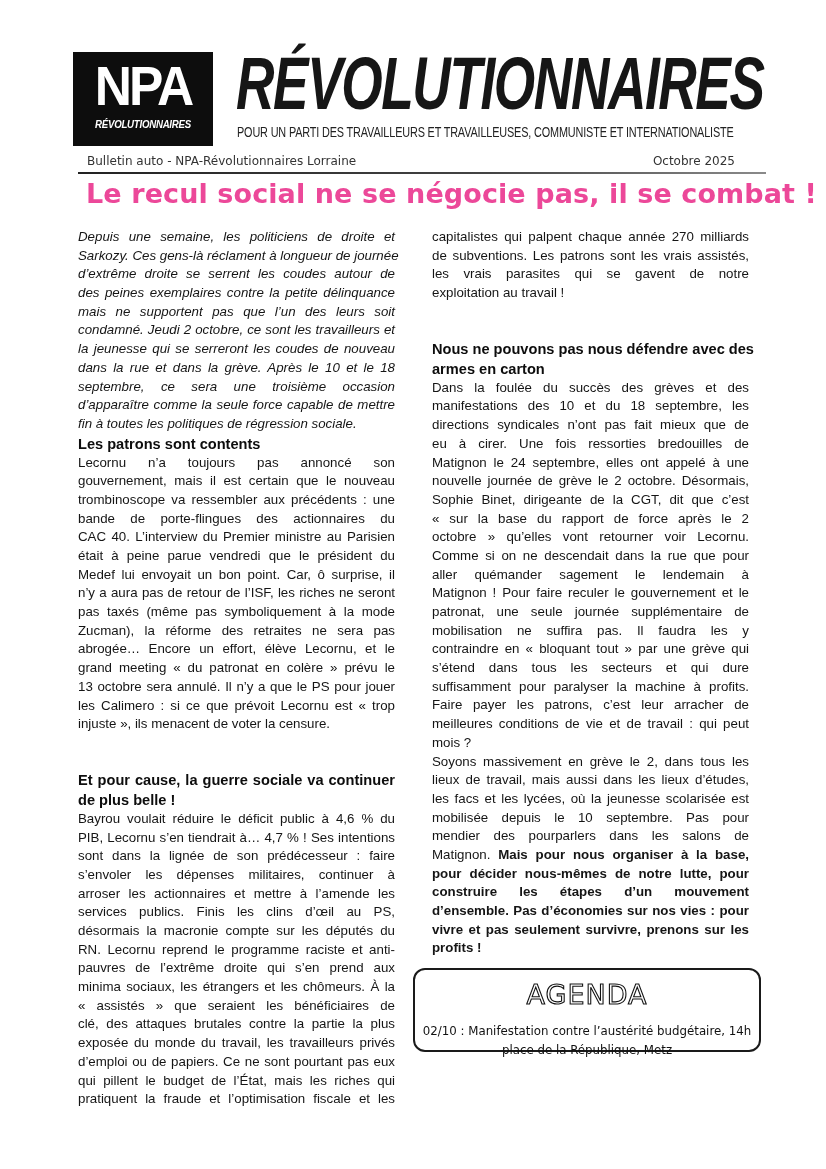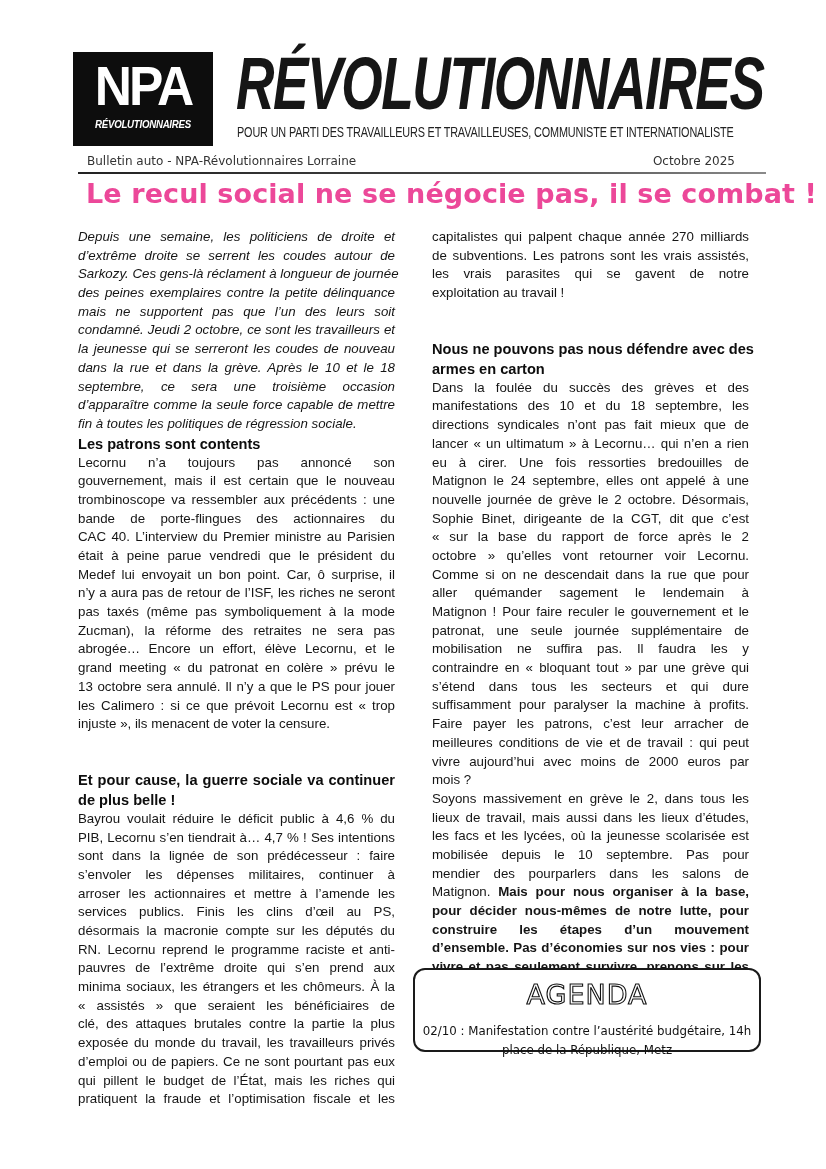--- a/index.html
+++ b/index.html
@@ -99,22 +99,22 @@
   <span class="left">Bulletin auto - NPA-Révolutionnaires Lorraine</span>
   <span class="right">Octobre 2025</span>
 </div>
 <div class="separator"></div>
 
 <h1 class="headline">Le recul social ne se négocie pas, il se combat !</h1>
 
 <div class="col col-left">
   <div>
     <span class="line it">Depuis une semaine, les politiciens de droite et</span>
+    <span class="line it">Sarkozy. Ces gens-là réclament à longueur de journée</span>
     <span class="line it">d’extrême droite se serrent les coudes autour de</span>
-    <span class="line it">Sarkozy. Ces gens-là réclament à longueur de journée</span>
     <span class="line it">des peines exemplaires contre la petite délinquance</span>
     <span class="line it">mais ne supportent pas que l’un des leurs soit</span>
     <span class="line it">condamné. Jeudi 2 octobre, ce sont les travailleurs et</span>
     <span class="line it">la jeunesse qui se serreront les coudes de nouveau</span>
     <span class="line it">dans la rue et dans la grève. Après le 10 et le 18</span>
     <span class="line it">septembre, ce sera une troisième occasion</span>
     <span class="line it">d’apparaître comme la seule force capable de mettre</span>
     <span class="line it last">fin à toutes les politiques de régression sociale.</span>
   </div>
 
@@ -170,38 +170,36 @@
   </div>
 
   <h2>
     <span class="sub-head j">Nous ne pouvons pas nous défendre avec des</span>
     <span class="sub-head">armes en carton</span>
   </h2>
   <div>
     <span class="line">Dans la foulée du succès des grèves et des</span>
     <span class="line">manifestations des 10 et du 18 septembre, les</span>
     <span class="line">directions syndicales n’ont pas fait mieux que de</span>
-    <span class="line">lancer « un ultimatum » à Lecornu… qui n’en a rien</span>
     <span class="line">eu à cirer. Une fois ressorties bredouilles de</span>
     <span class="line">Matignon le 24 septembre, elles ont appelé à une</span>
     <span class="line">nouvelle journée de grève le 2 octobre. Désormais,</span>
     <span class="line">Sophie Binet, dirigeante de la CGT, dit que c’est</span>
     <span class="line">« sur la base du rapport de force après le 2</span>
     <span class="line">octobre » qu’elles vont retourner voir Lecornu.</span>
     <span class="line">Comme si on ne descendait dans la rue que pour</span>
     <span class="line">aller quémander sagement le lendemain à</span>
     <span class="line">Matignon ! Pour faire reculer le gouvernement et le</span>
     <span class="line">patronat, une seule journée supplémentaire de</span>
     <span class="line">mobilisation ne suffira pas. Il faudra les y</span>
     <span class="line">contraindre en « bloquant tout » par une grève qui</span>
     <span class="line">s’étend dans tous les secteurs et qui dure</span>
     <span class="line">suffisamment pour paralyser la machine à profits.</span>
     <span class="line">Faire payer les patrons, c’est leur arracher de</span>
     <span class="line">meilleures conditions de vie et de travail : qui peut</span>
-    <span class="line">vivre aujourd’hui avec moins de 2000 euros par</span>
     <span class="line last">mois ?</span>
   </div>
 
   <div>
     <span class="line">Soyons massivement en grève le 2, dans tous les</span>
     <span class="line">lieux de travail, mais aussi dans les lieux d’études,</span>
     <span class="line">les facs et les lycées, où la jeunesse scolarisée est</span>
     <span class="line">mobilisée depuis le 10 septembre. Pas pour</span>
     <span class="line">mendier des pourparlers dans les salons de</span>
     <span class="line"><span>Matignon. </span><b>Mais pour nous organiser à la base,</b></span>

